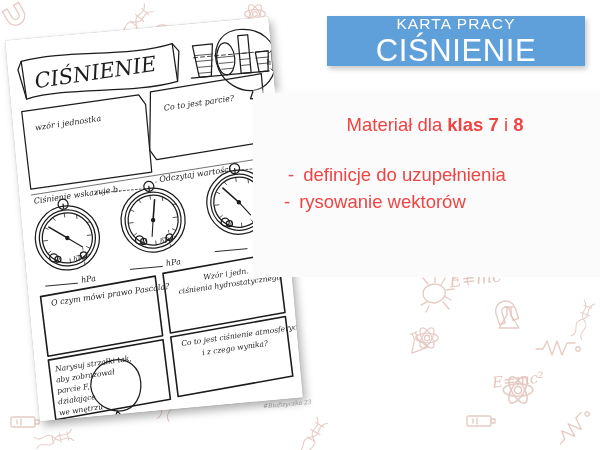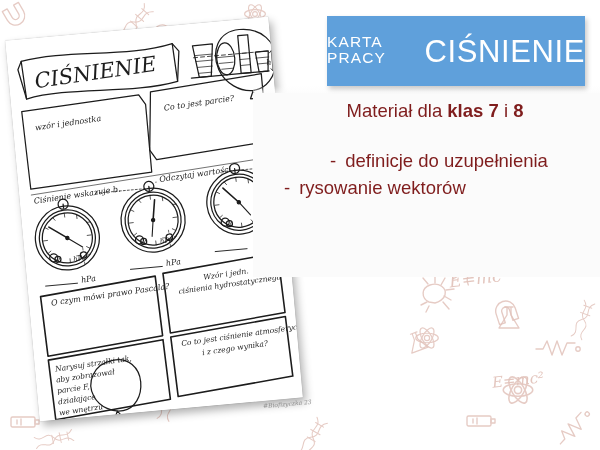--- a/index.html
+++ b/index.html
@@ -29,37 +29,37 @@
   .hw{font-family:"DejaVu Serif",serif;font-style:italic;fill:#1c1c1c;}
 
   
   #scrim{position:absolute;left:253px;top:93px;width:347px;height:184px;
          background:#fbfbfb;z-index:3;}
   #scrim2{position:absolute;left:253px;top:86px;width:347px;height:10px;
           background:linear-gradient(to bottom,rgba(251,251,251,0),#fbfbfb);z-index:3;}
 
   
   #banner{
-    position:absolute;left:327px;top:16px;width:258px;height:70px;
+    position:absolute;left:327px;top:16px;width:258px;height:50px;
     background:#5fa0db;z-index:6;
     box-shadow:2px 3px 5px rgba(0,0,0,.22);
-    display:flex;align-items:center;justify-content:center;
+    display:flex;flex-direction:column;align-items:center;justify-content:center;
     color:#ffffff;
   }
   #banner .kicker{font-size:15.5px;letter-spacing:1.1px;line-height:1;margin-bottom:3px;}
   #banner .main{font-size:31px;letter-spacing:.6px;line-height:1;}
 
   
-  #desc{position:absolute;left:280px;top:98px;width:310px;z-index:7;
-        text-align:center;color:#7f1d1d;}
+  #desc{position:absolute;left:280px;top:112px;width:310px;z-index:7;
+        text-align:center;color:#ef4444;}
   #desc .lead{font-size:18.5px;line-height:25px;}
   #desc .lead b{font-weight:bold;}
   #desc ul{list-style:none;margin:0;padding:0;}
   #desc li{font-size:18.5px;line-height:27px;white-space:nowrap;}
-  #desc .l1{margin-top:24px;text-align:center;padding-left:8px;}
+  #desc .l1{margin-top:24px;text-align:left;padding-left:8px;}
   #desc .l2{text-align:center;padding-left:12px;}
   #desc .l3{text-align:left;padding-left:4px;}
   #desc .dash{display:inline-block;margin-right:9px;}
 </style>
 </head>
 <body>
 
 <div id="doodles">
 
   <div class="txt" style="left:449px;top:268px;font-size:17px;transform:rotate(-7deg);">E=mc²</div>

